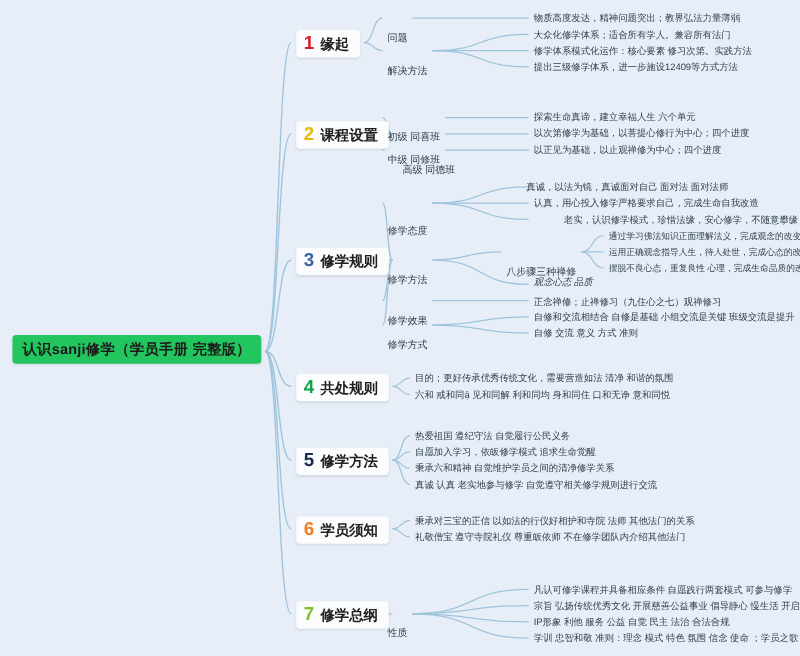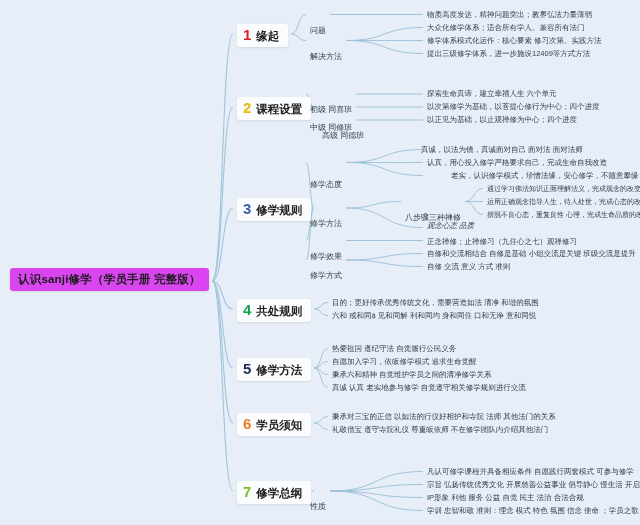--- a/index.html
+++ b/index.html
@@ -10,21 +10,21 @@
     overflow:hidden;position:relative;
   }
   #canvas{position:absolute;inset:0;width:640px;height:525px;}
   svg.links{position:absolute;left:0;top:0;width:640px;height:525px;pointer-events:none;}
 
   .node{position:absolute;white-space:nowrap;}
 
   
   .root{
     left:10px;top:268px;
-    background:#d946ef;
+    background:#22c55e;
     padding:4px 8px;
     border-radius:3px;
     font-size:11.5px;font-weight:bold;color:#1a1a1a;
     box-shadow:0 1px 2px rgba(60,80,110,.13);
     letter-spacing:.2px;
   }
 
   
   .branch{
     background:#fbfcfd;

